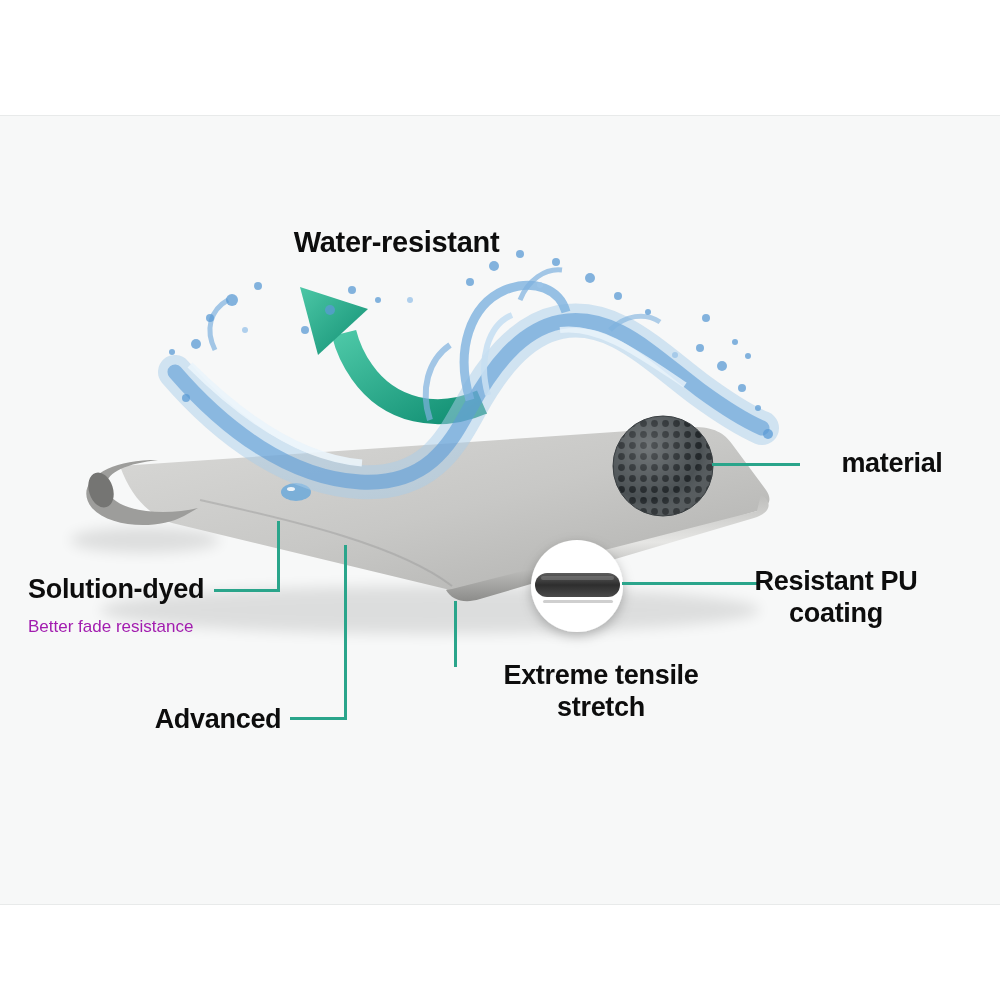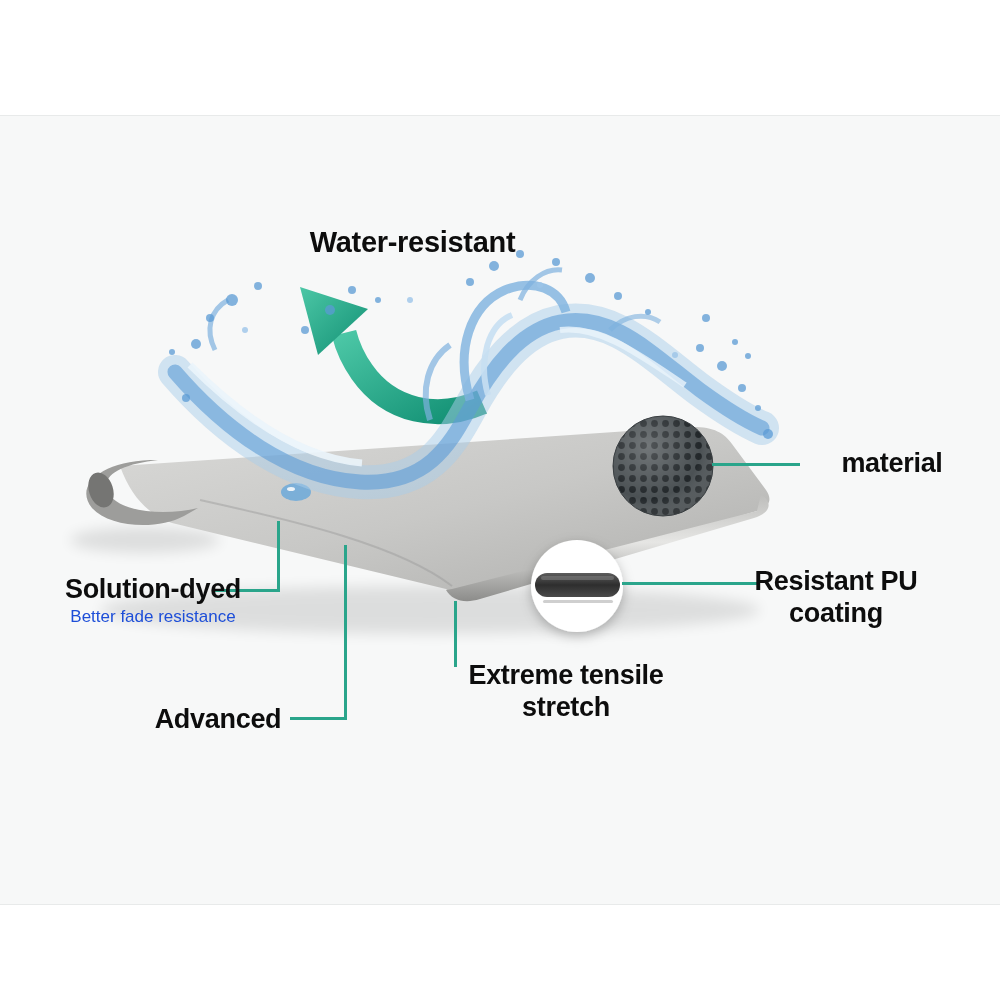--- a/index.html
+++ b/index.html
@@ -14,24 +14,24 @@
     position:absolute; left:0; top:115px; width:1000px; height:790px;
     background:#f7f8f8;
     border-top:1px solid #e8eaea; border-bottom:1px solid #e8eaea;
   }
   svg.art { position:absolute; left:0; top:0; }
   .callout { position:absolute; color:#0d0d0d; }
   .callout .big {
     font-weight:bold; font-size:27px; line-height:32px; letter-spacing:-0.3px;
   }
   .callout .sub {
-    font-size:17px; line-height:20px; margin-top:2px; font-weight:normal; color:#1d4ed8;
+    font-size:17px; line-height:20px; margin-top:12px; font-weight:normal; color:#a21caf;
   }
   .center { text-align:center; }
-  .left { text-align:center; }
+  .left { text-align:left; }
   .tl { position:absolute; background:#2aa58b; }
 </style>
 </head>
 <body>
 
 <div class="band"></div>
 
 <svg class="art" width="1000" height="1000" viewBox="0 0 1000 1000">
   <defs>
     <linearGradient id="gFabric" x1="0" y1="0" x2="1" y2="1">
@@ -157,21 +157,21 @@
 </svg>
 
 <div class="tl" style="left:712px;top:463px;width:88px;height:3px"></div>
 <div class="tl" style="left:622px;top:582px;width:136px;height:3px"></div>
 <div class="tl" style="left:214px;top:589px;width:66px;height:3px"></div>
 <div class="tl" style="left:277px;top:521px;width:3px;height:71px"></div>
 <div class="tl" style="left:344px;top:545px;width:3px;height:175px"></div>
 <div class="tl" style="left:290px;top:717px;width:57px;height:3px"></div>
 <div class="tl" style="left:454px;top:601px;width:3px;height:66px"></div>
 
-<div class="callout center" style="left:240px;top:226px;width:345px">
+<div class="callout center" style="left:224px;top:226px;width:345px">
   <div class="big" style="font-size:29px">Water-resistant</div>
 </div>
 
 <div class="callout center" style="left:792px;top:447px;width:200px">
   <div class="big">material</div>
 </div>
 
 <div class="callout center" style="left:752px;top:565px;width:168px">
   <div class="big">Resistant PU</div>
   <div class="big">coating</div>
@@ -179,16 +179,16 @@
 
 <div class="callout left" style="left:28px;top:573px;width:250px">
   <div class="big">Solution-dyed</div>
   <div class="sub">Better fade resistance</div>
 </div>
 
 <div class="callout center" style="left:116px;top:703px;width:204px">
   <div class="big">Advanced</div>
 </div>
 
-<div class="callout center" style="left:404px;top:659px;width:324px">
+<div class="callout center" style="left:439px;top:659px;width:324px">
   <div class="big">Extreme tensile</div>
   <div class="big">stretch</div>
 </div>
 
 </body></html>

